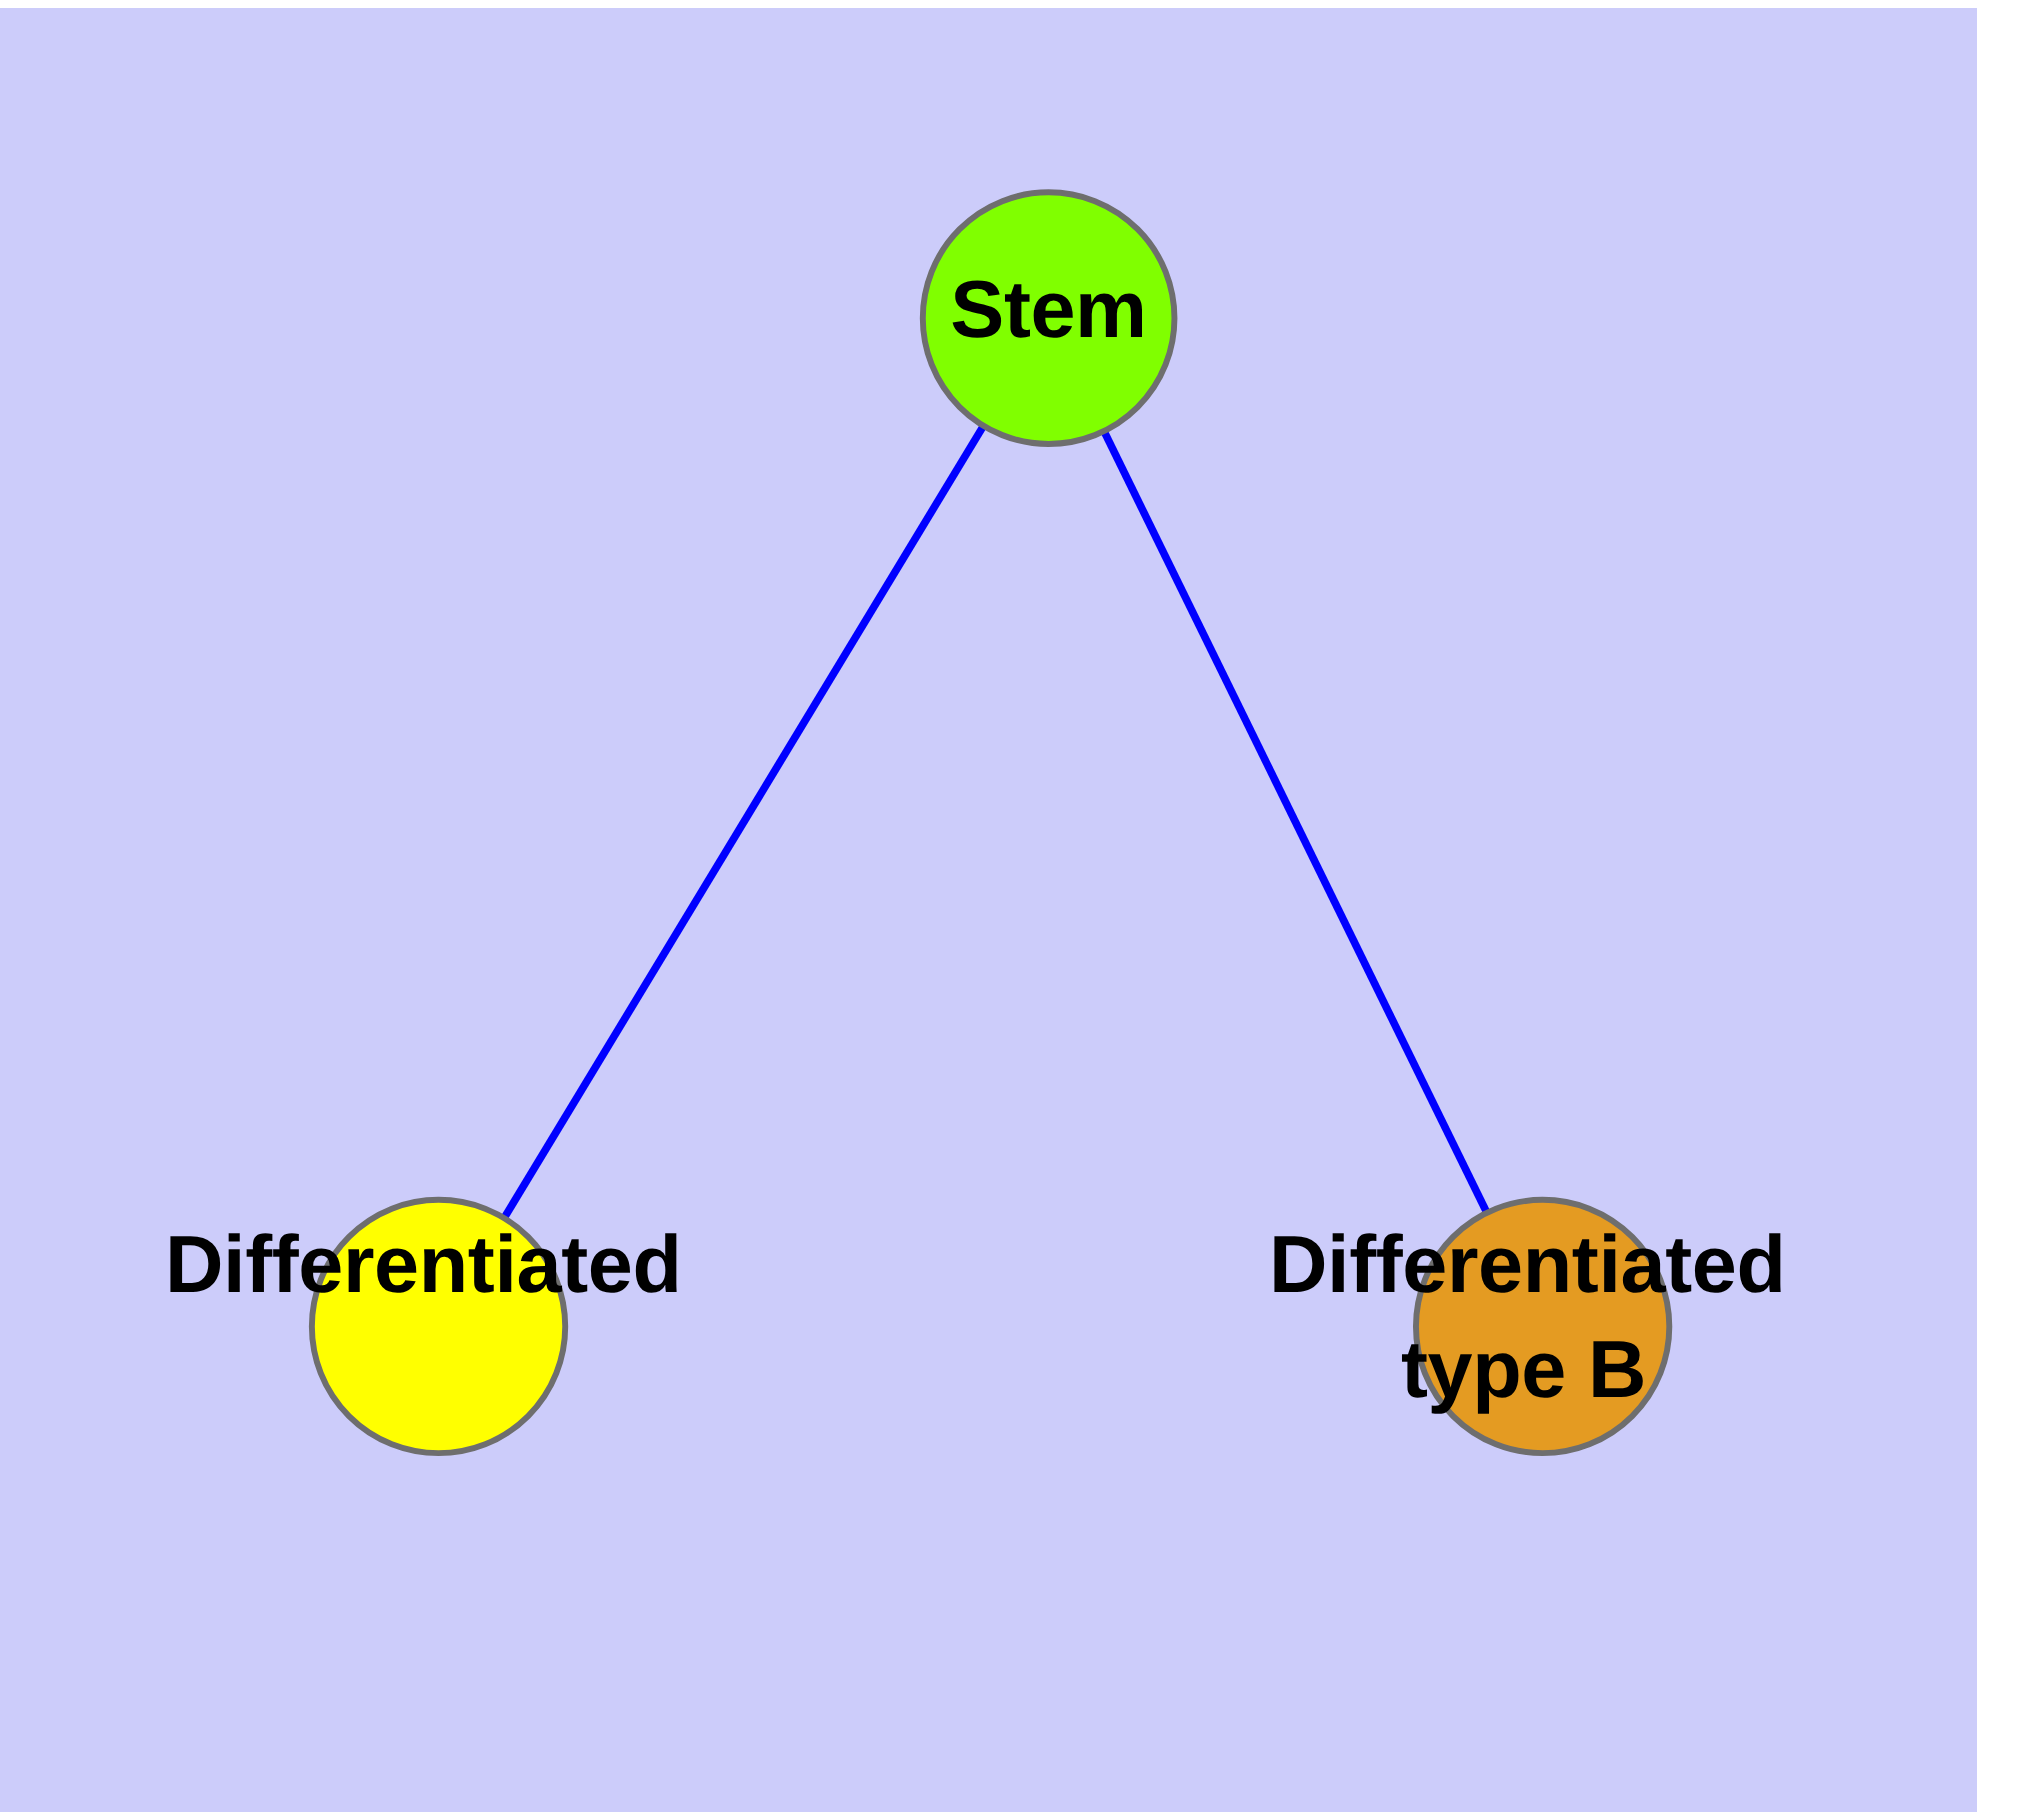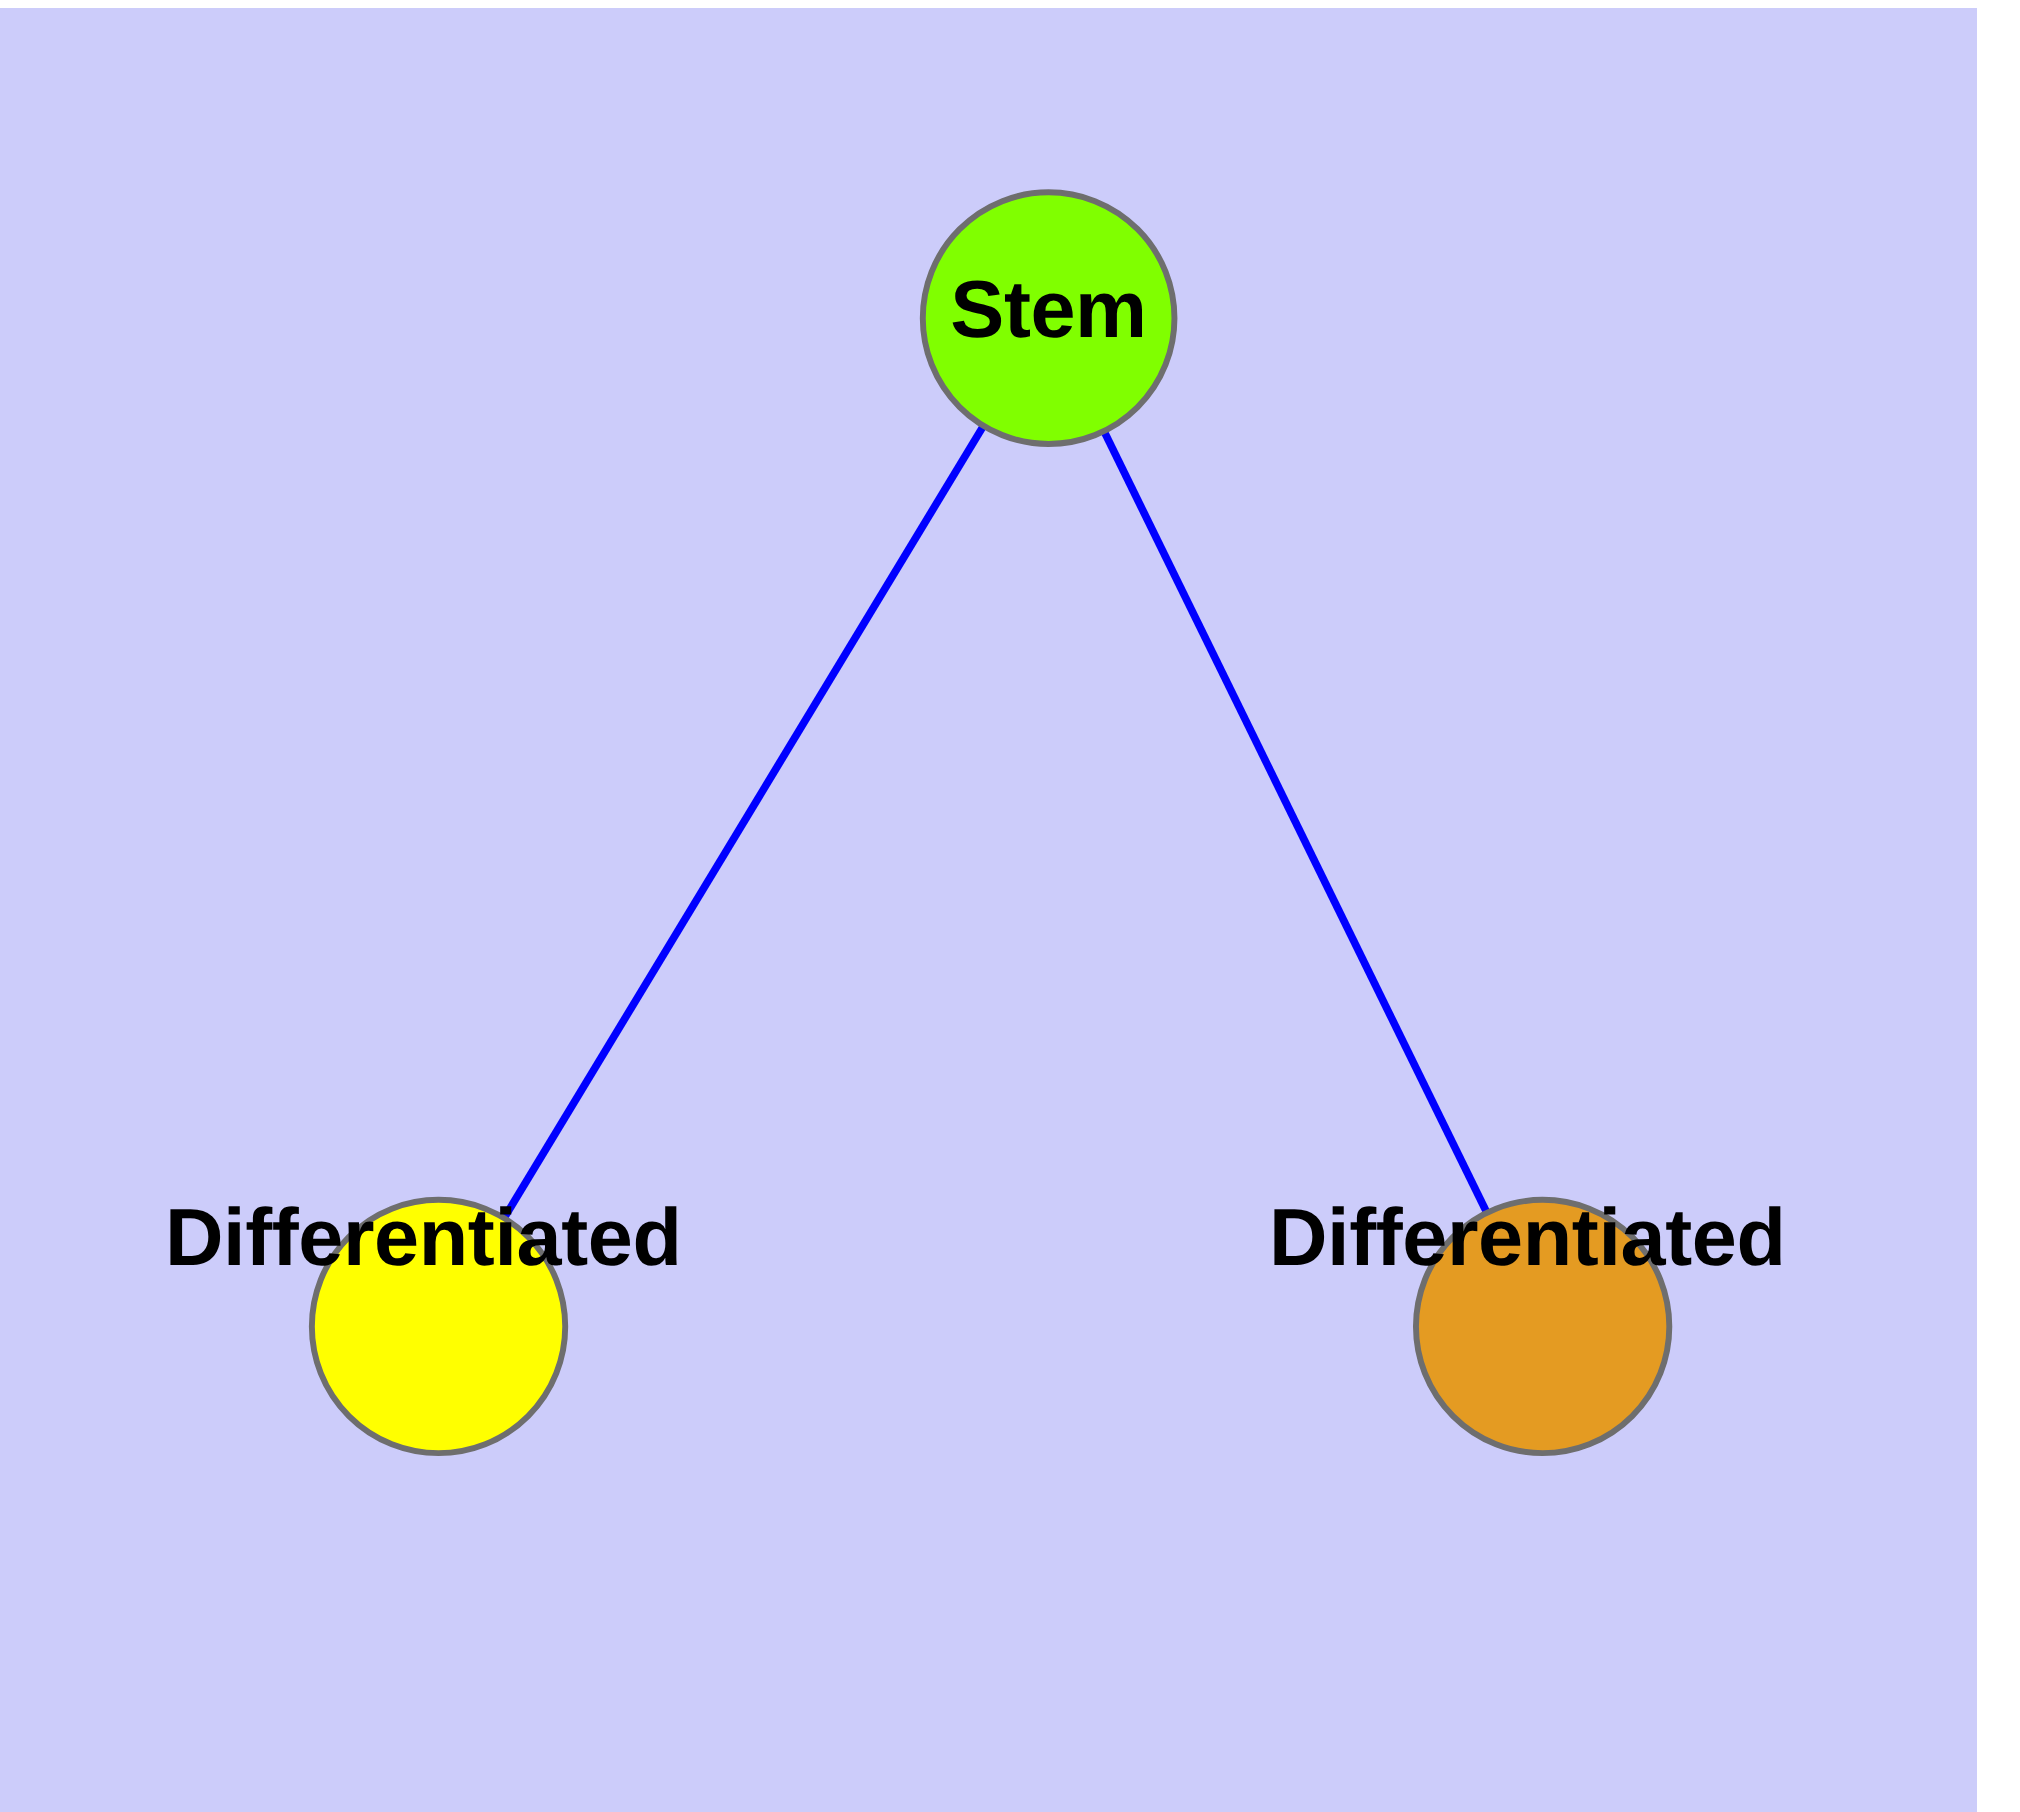--- a/index.html
+++ b/index.html
@@ -41,20 +41,21 @@
     white-space: nowrap;
     letter-spacing: -0.4px;
     pointer-events: none;
     text-rendering: geometricPrecision;
   }
   .label-stem {
     font-size: 81px;
   }
   .label-child {
     font-size: 81px;
+    margin-top: 27px;
   }
 </style>
 </head>
 <body>
 
 <div id="canvas">
   <div id="plot-area">
 
     <svg id="graph-svg" viewBox="0 0 2384 2129" xmlns="http://www.w3.org/2000/svg">
       <g>
@@ -71,17 +72,18 @@
     <div class="node-label label-stem" style="left:794px; top:250px; width:509px;">
       <span>Stem</span>
     </div>
 
     <div class="node-label label-child" style="left:165px; top:1178px; width:509px;">
       <div>Differentiated</div>
     </div>
 
     <div class="node-label label-child" style="left:1269px; top:1178px; width:509px;">
       <div>Differentiated</div>
+      <div>type B</div>
     </div>
 
   </div>
 </div>
 
 
 </body></html>

